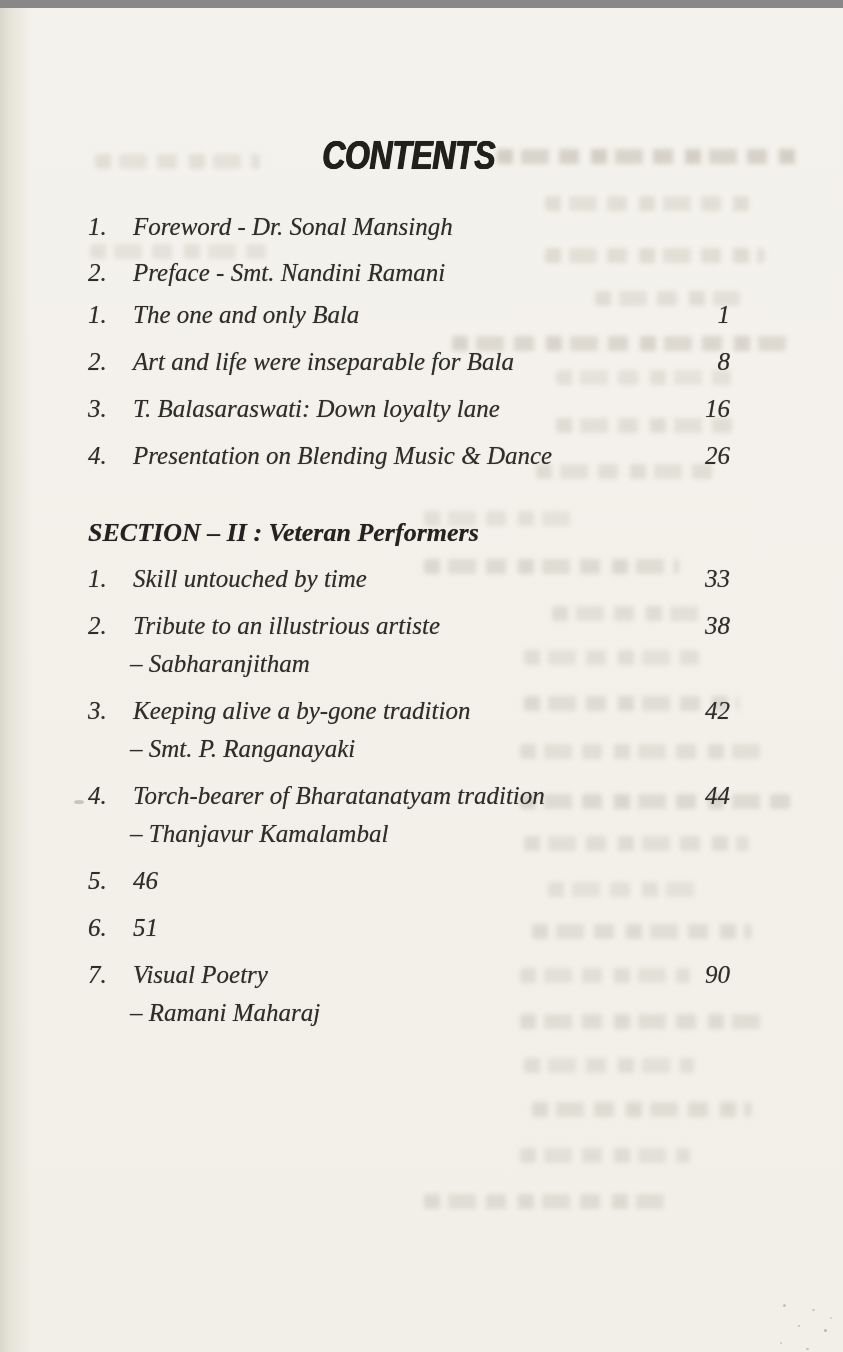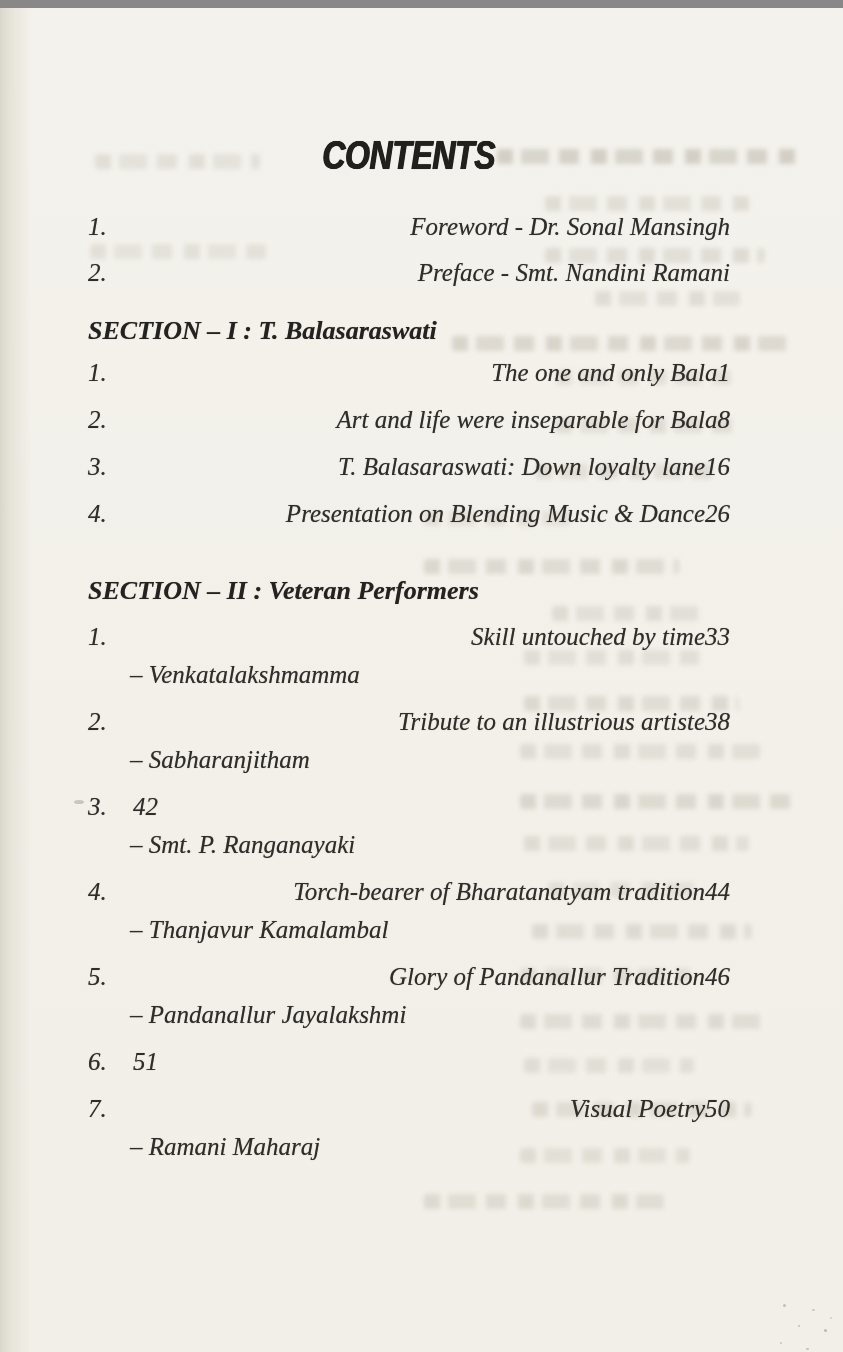--- a/index.html
+++ b/index.html
@@ -38,21 +38,21 @@
   .fm-next{margin-top:10px;}
   .sec-heading{
     margin:0;font-size:26px;line-height:36px;font-weight:bold;color:#242220;
     font-family:"Liberation Serif", serif;
   }
   .sec1-heading{margin-top:22px;}
   .sec2-heading{margin-top:36px;}
   .entry-row{display:flex;align-items:baseline;font-size:25px;}
   .sec1-rows .entry-row{line-height:47px;}
   .num{flex:0 0 45px;width:45px;}
-  .etitle{flex:1 1 auto;text-align:right;}
+  .etitle{flex:1 1 auto;}
   .pg{flex:0 0 auto;text-align:right;}
   .entry2{margin-top:9px;}
   .entry2 .entry-row{line-height:38px;}
   .sub{line-height:38px;font-size:25px;padding-left:42px;}
   
   .ghost{
     position:absolute;height:15px;border-radius:3px;z-index:2;
     background:repeating-linear-gradient(90deg,
       rgba(125,116,99,.55) 0 16px, rgba(125,116,99,0) 16px 24px,
       rgba(125,116,99,.45) 24px 52px, rgba(125,116,99,0) 52px 62px,
@@ -111,21 +111,20 @@
 
     <div class="fm-row fm-first">
       <span class="num">1.</span>
       <span class="etitle">Foreword  - Dr. Sonal Mansingh</span>
     </div>
     <div class="fm-row fm-next">
       <span class="num">2.</span>
       <span class="etitle">Preface  - Smt. Nandini Ramani</span>
     </div>
 
-    <h2 class="sec-heading sec1-heading">SECTION – I : T. Balasaraswati</h2>
 
     <div class="sec1-rows">
       <div class="entry-row">
         <span class="num">1.</span>
         <span class="etitle">The one and only Bala</span>
         <span class="pg">1</span>
       </div>
       <div class="entry-row">
         <span class="num">2.</span>
         <span class="etitle">Art and life were inseparable for Bala</span>
@@ -145,63 +144,61 @@
 
     <h2 class="sec-heading sec2-heading">SECTION – II : Veteran Performers</h2>
 
     <div class="sec2-rows">
       <div class="entry2">
         <div class="entry-row">
           <span class="num">1.</span>
           <span class="etitle">Skill untouched by time</span>
           <span class="pg">33</span>
         </div>
-        <div class="sub">– Venkatalakshmamma</div>
       </div>
       <div class="entry2">
         <div class="entry-row">
           <span class="num">2.</span>
           <span class="etitle">Tribute to an illustrious artiste</span>
           <span class="pg">38</span>
         </div>
         <div class="sub">– Sabharanjitham</div>
       </div>
       <div class="entry2">
         <div class="entry-row">
           <span class="num">3.</span>
+          <span class="etitle">Keeping alive a by-gone tradition</span>
           <span class="pg">42</span>
         </div>
         <div class="sub">– Smt. P. Ranganayaki</div>
       </div>
       <div class="entry2">
         <div class="entry-row">
           <span class="num">4.</span>
           <span class="etitle">Torch-bearer of Bharatanatyam tradition</span>
           <span class="pg">44</span>
         </div>
         <div class="sub">– Thanjavur Kamalambal</div>
       </div>
       <div class="entry2">
         <div class="entry-row">
           <span class="num">5.</span>
-          <span class="etitle">Glory of Pandanallur Tradition</span>
           <span class="pg">46</span>
         </div>
-        <div class="sub">– Pandanallur Jayalakshmi</div>
       </div>
       <div class="entry2">
         <div class="entry-row">
           <span class="num">6.</span>
           <span class="pg">51</span>
         </div>
       </div>
       <div class="entry2">
         <div class="entry-row">
           <span class="num">7.</span>
           <span class="etitle">Visual Poetry</span>
-          <span class="pg">50</span>
+          <span class="pg">90</span>
         </div>
         <div class="sub">– Ramani Maharaj</div>
       </div>
     </div>
 
   </div>
 </div>
 
 </body></html>

